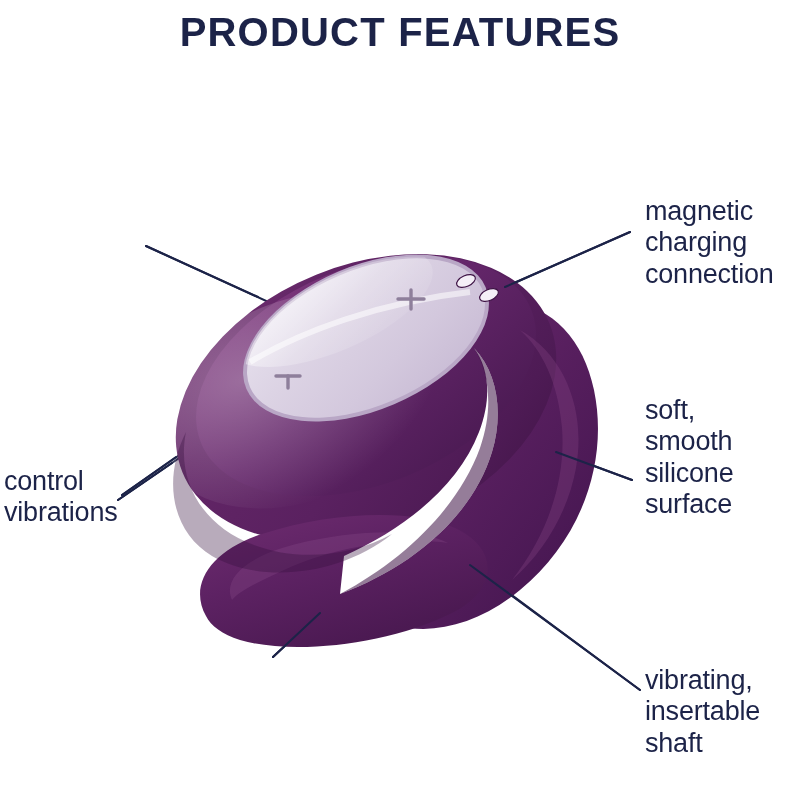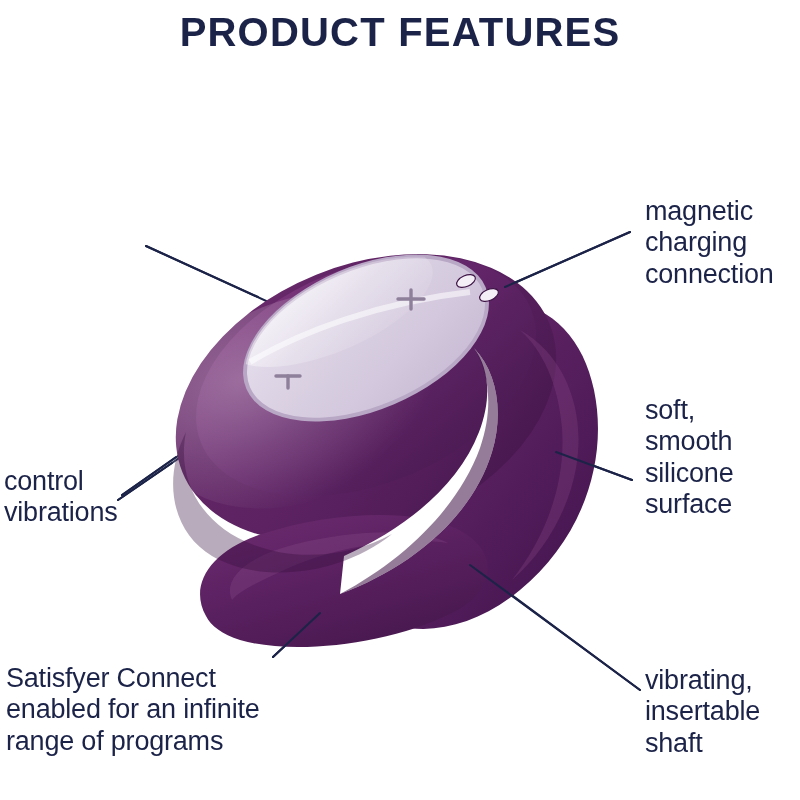--- a/index.html
+++ b/index.html
@@ -215,23 +215,20 @@
       <line x1="632" y1="480" x2="556" y2="452"></line>
       <line x1="640" y1="690" x2="470" y2="565"></line>
       <line x1="273" y1="657" x2="320" y2="613"></line>
     </g>
   </svg>
 
 
   <div class="label left" id="label-control">control
 vibrations</div>
 
-  <div class="label left" id="label-connect">Satisfyer Connect
-enabled for an infinite
-range of programs</div>
 
   <div class="label right" id="label-magnetic">magnetic
 charging
 connection</div>
 
   <div class="label right" id="label-soft">soft,
 smooth
 silicone
 surface</div>
 

